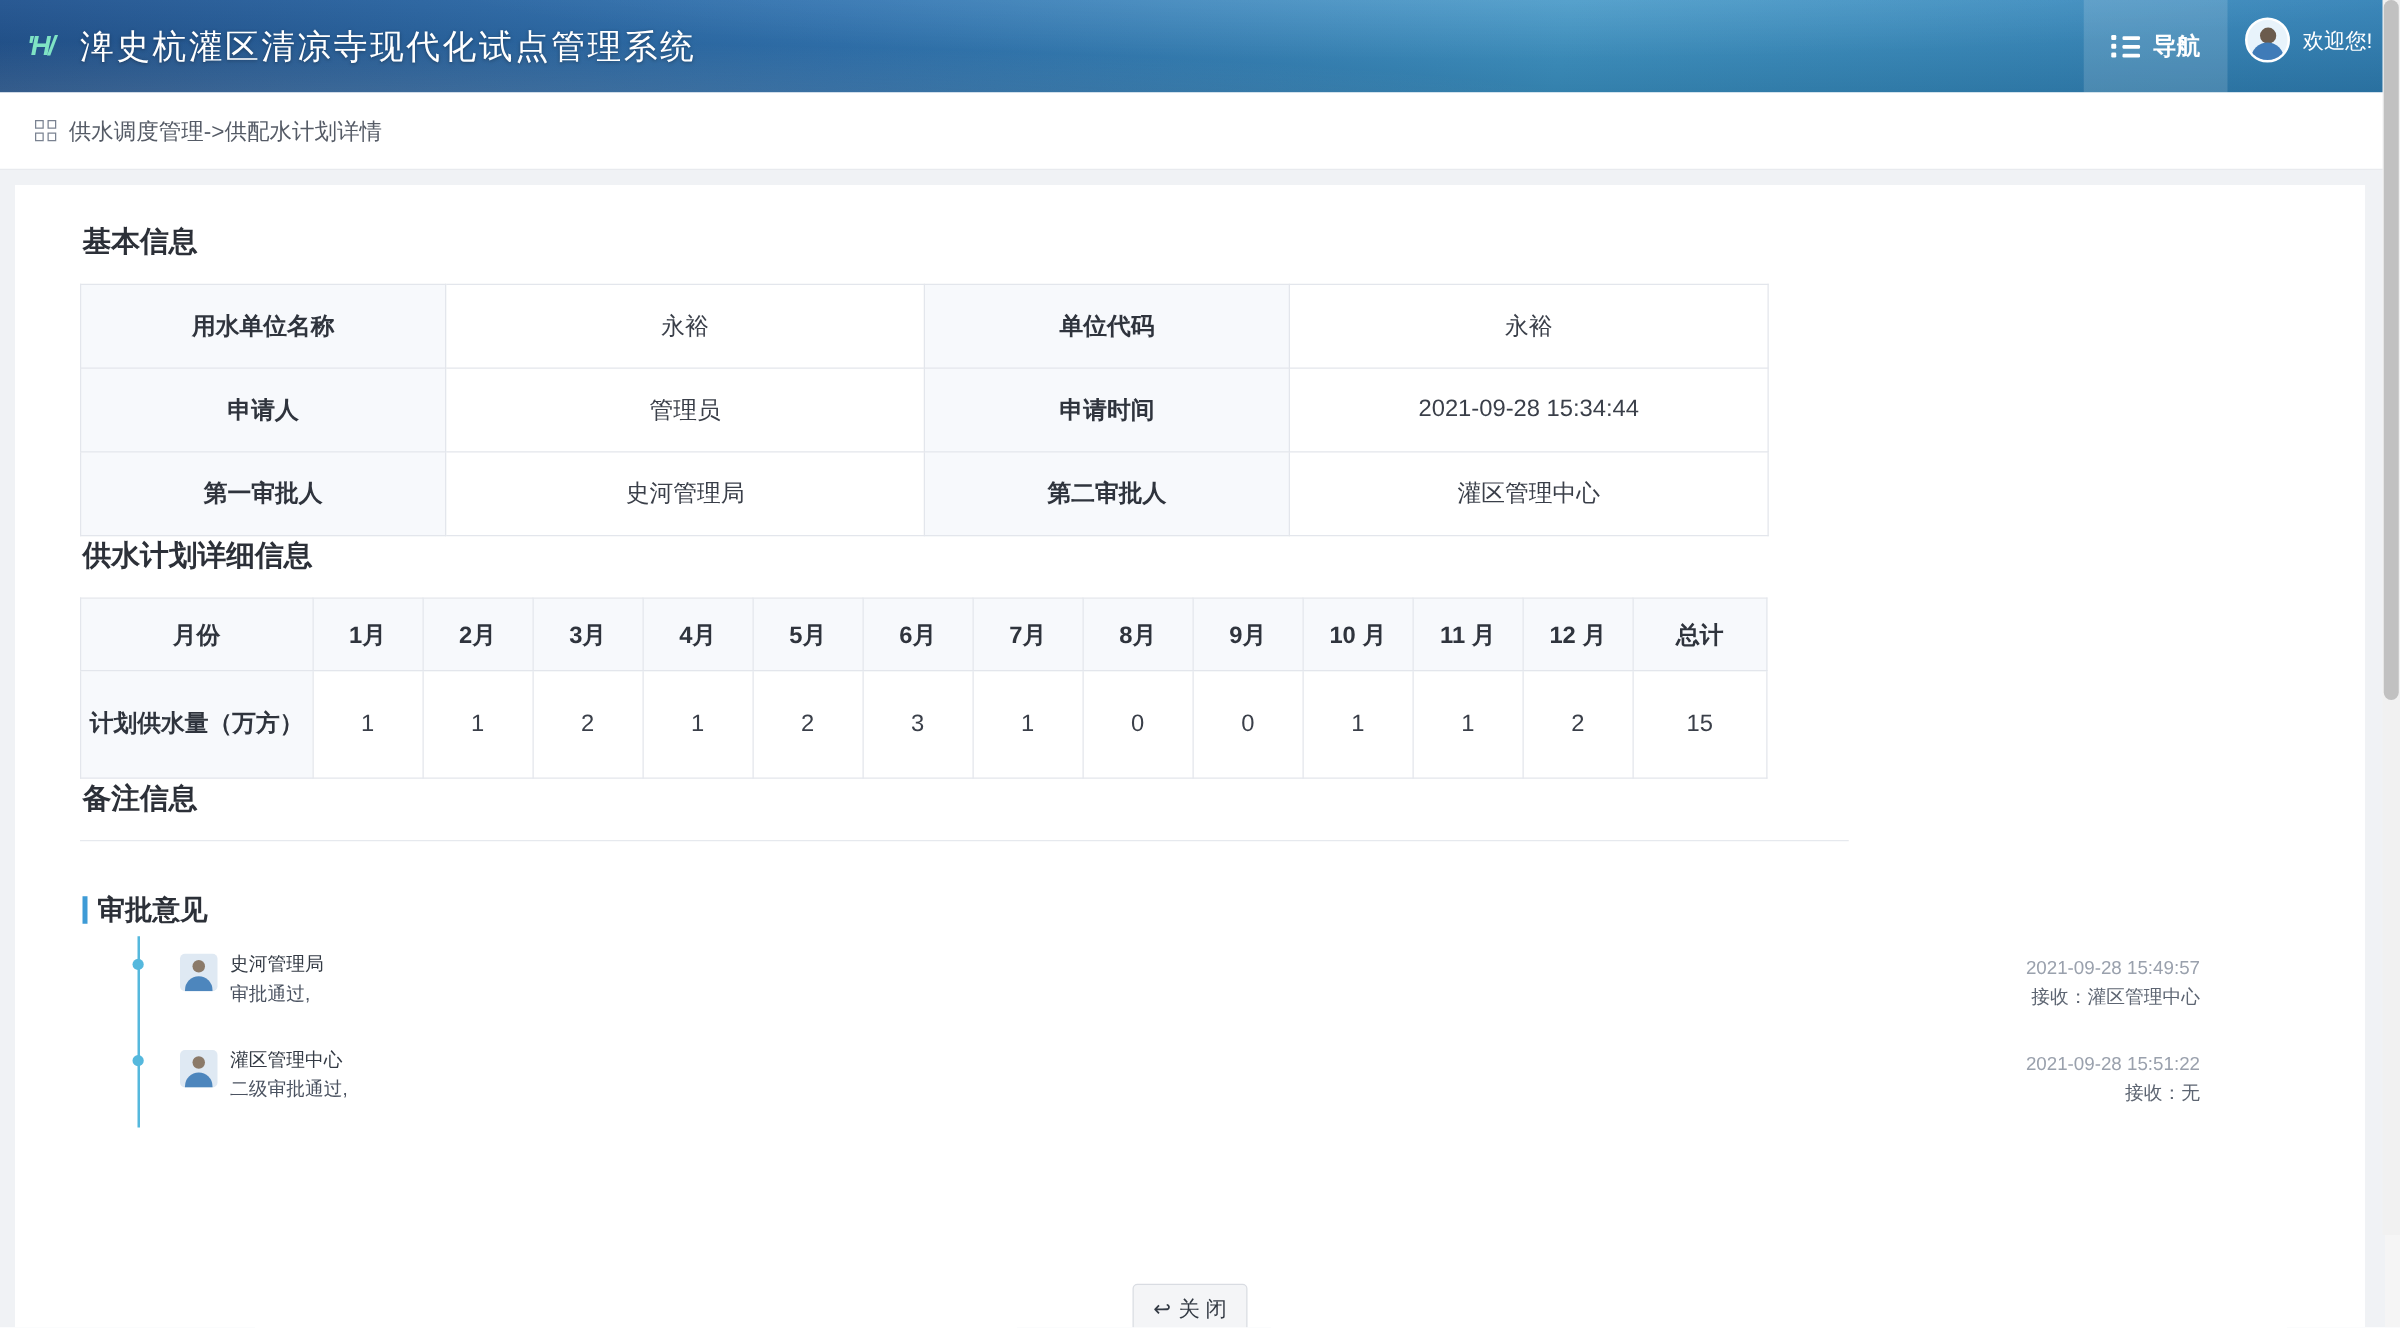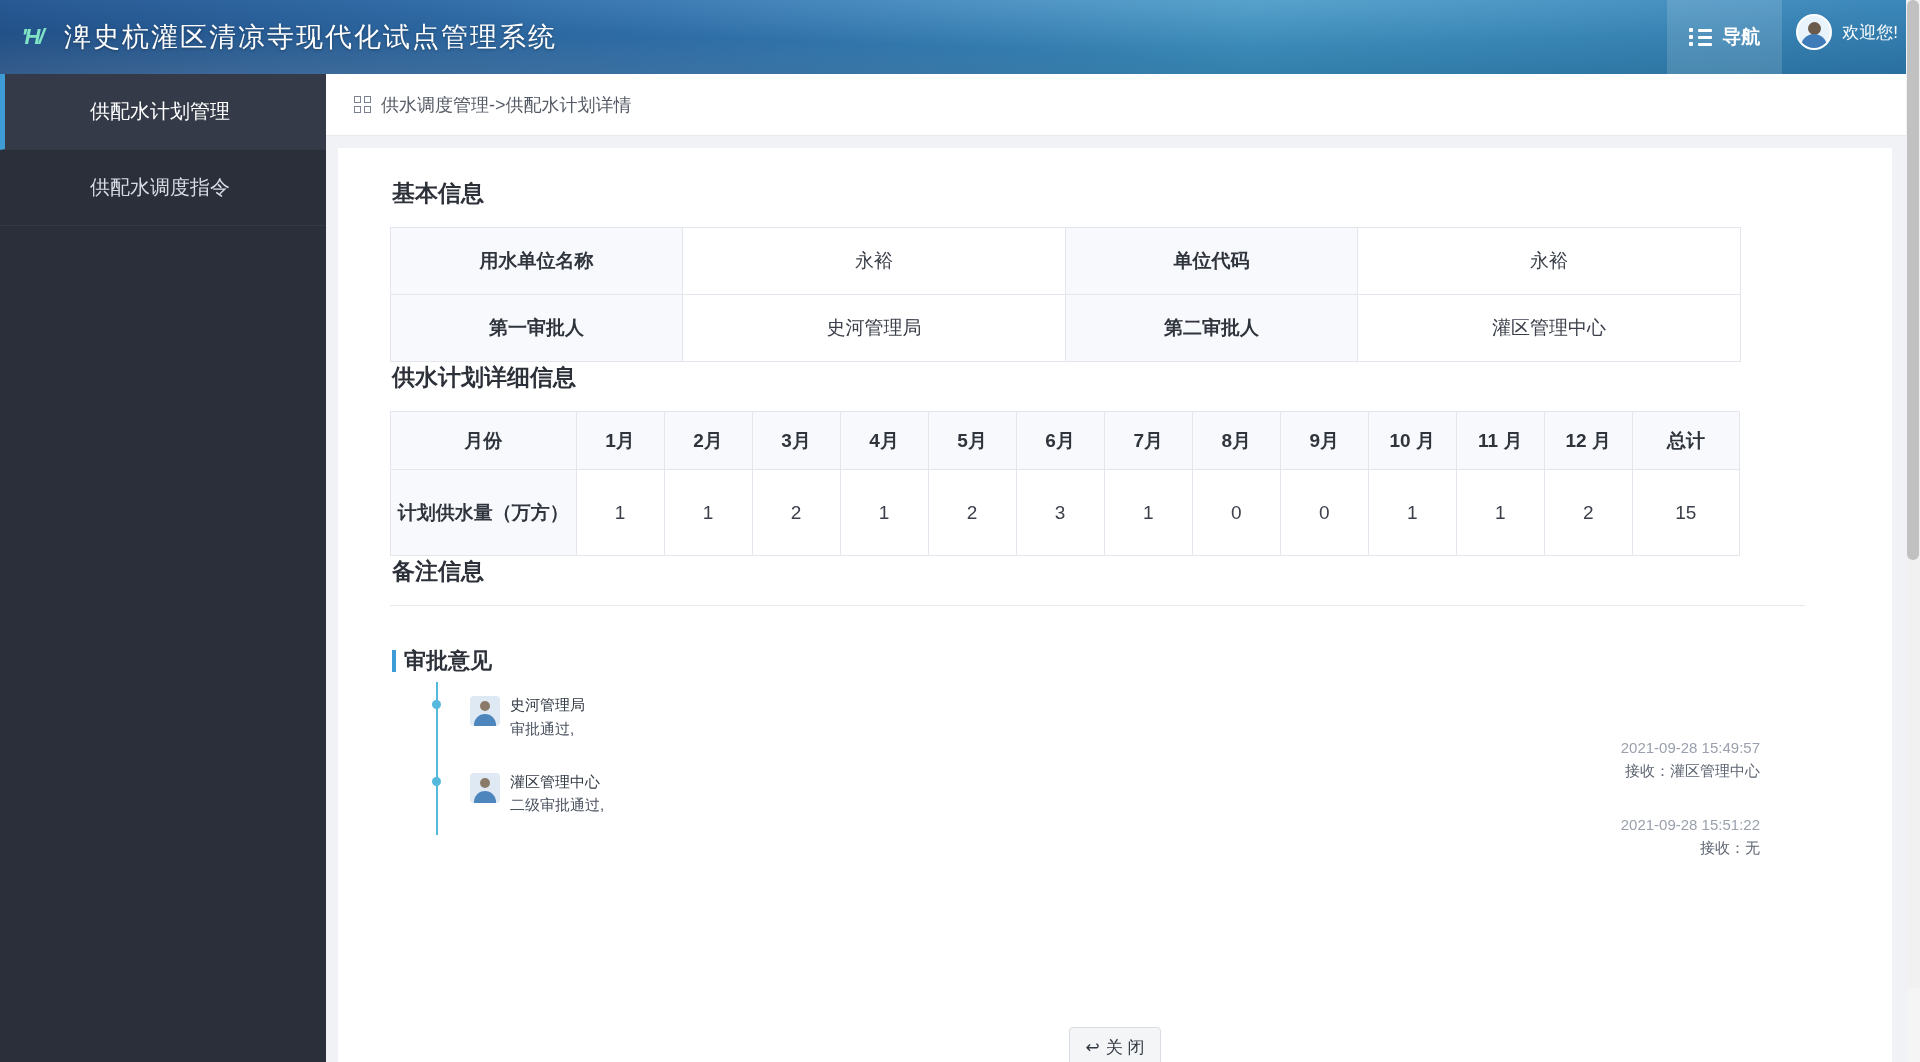--- a/index.html
+++ b/index.html
@@ -245,21 +245,20 @@
   .tl-avatar .h { position: absolute; top: 5px; left: 10px; width: 10px; height: 10px; border-radius: 50%; background: #8b7a69; }
   .tl-avatar .b { position: absolute; bottom: 0; left: 4px; width: 22px; height: 12px; border-radius: 11px 11px 0 0; background: #4d86bd; }
   .tl-name { font-size: 15px; color: #333a44; line-height: 1.5; }
   .tl-text { font-size: 15px; color: #4a5260; line-height: 1.6; }
   .tl-meta {
     position: absolute; right: 80px; top: 14px;
     text-align: right;
     font-size: 15px;
     color: #9aa1ad;
     line-height: 1.55;
-    margin-top: 40px;
   }
   .tl-meta .recv { color: #5d6572; }
   .close-bar {
     position: absolute;
     bottom: 6px; left: 0; right: 0;
     display: flex; justify-content: center;
   }
   .close-btn {
     display: inline-flex; align-items: center; gap: 6px;
     background: #f4f5f7;
@@ -313,28 +312,20 @@
         <span class="head"></span>
           <span class="body"></span>
       </span>
       <span>欢迎您!</span>
     </div>
   </div>
 </div>
 
 <div class="layout">
 
-  <div class="sidebar">
-    <div class="side-item active">
-      <span>供配水计划管理</span>
-    </div>
-    <div class="side-item">
-      <span>供配水调度指令</span>
-    </div>
-  </div>
 
   <div class="content">
     <div class="breadcrumb">
       <span class="bc-icon">
           <i></i>
           <i></i>
           <i></i>
           <i></i>
         </span>
       <span>供水调度管理-&gt;供配水计划详情</span>
@@ -344,20 +335,26 @@
       <div class="panel">
 
         <h2 class="sec">基本信息</h2>
         <table class="info-table">
           <tbody>
             <tr>
               <td class="lbl">用水单位名称</td>
               <td class="val">永裕</td>
               <td class="lbl">单位代码</td>
               <td class="val">永裕</td>
+            </tr>
+            <tr>
+              <td class="lbl">申请人</td>
+              <td class="val">管理员</td>
+              <td class="lbl">申请时间</td>
+              <td class="val">2021-09-28 15:34:44</td>
             </tr>
             <tr>
               <td class="lbl">第一审批人</td>
               <td class="val">史河管理局</td>
               <td class="lbl">第二审批人</td>
               <td class="val">灌区管理中心</td>
             </tr>
           </tbody>
         </table>
 

